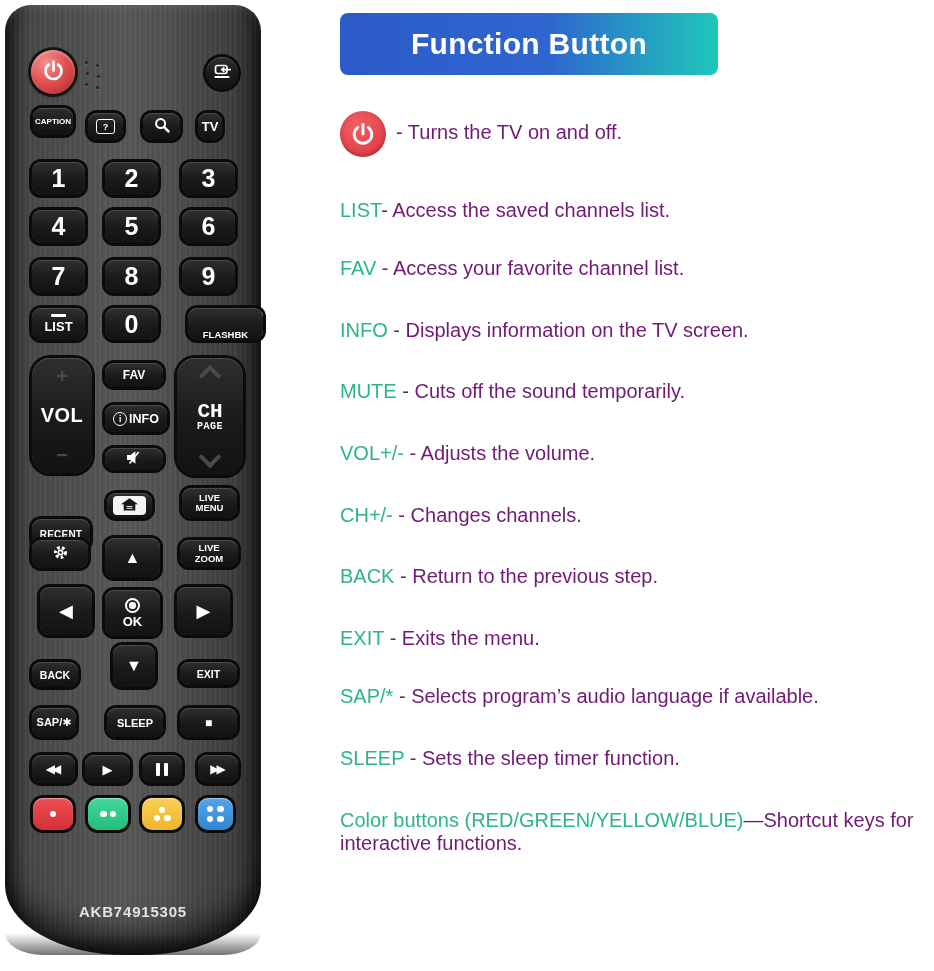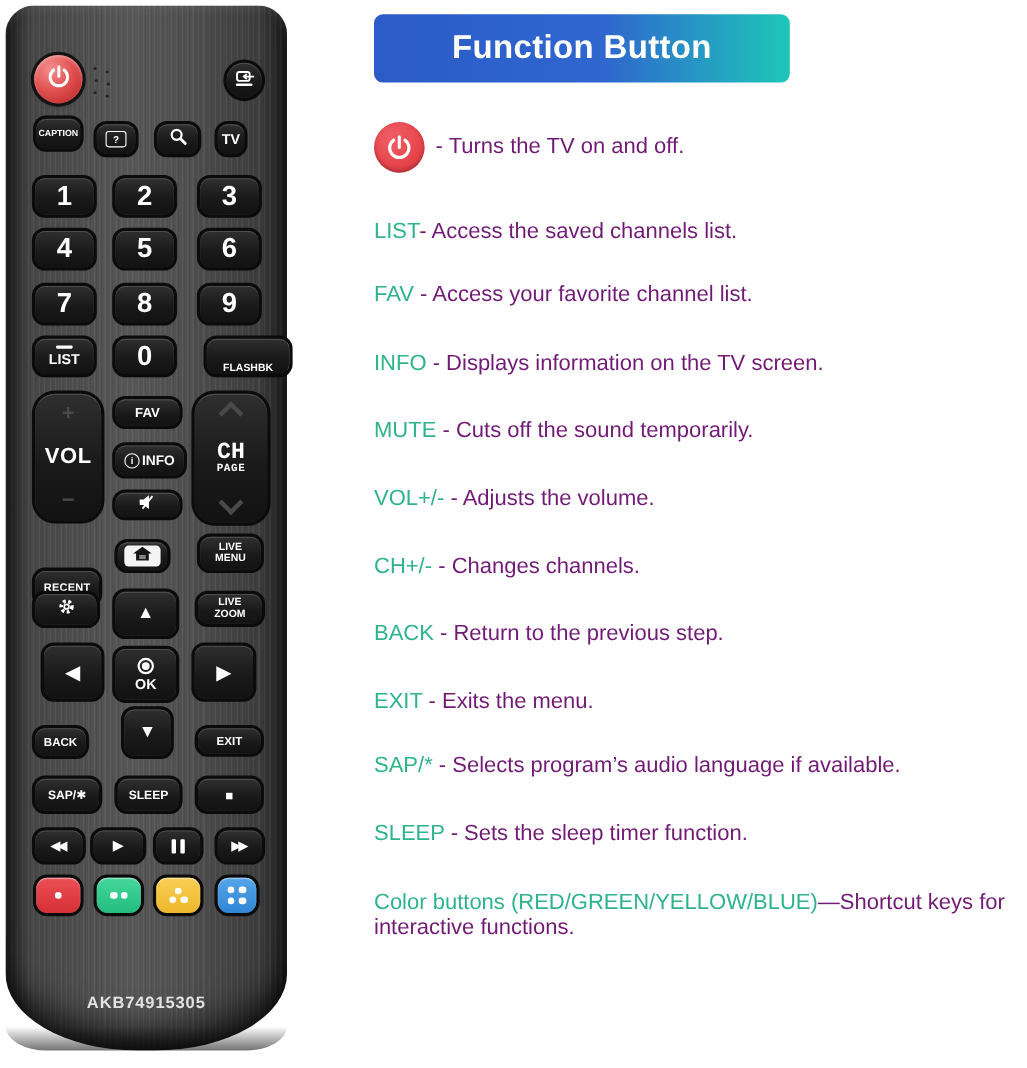--- a/index.html
+++ b/index.html
@@ -252,21 +252,21 @@
     <div class="btn" style="left:27px;top:657px;width:46px;height:25px;font-size:10.5px;">
         <span>BACK</span>
       </div>
     <div class="btn arrowg" style="left:108px;top:640px;width:42px;height:42px;">
         <span>▼</span>
       </div>
     <div class="btn" style="left:175px;top:657px;width:57px;height:23px;font-size:10.5px;">
         <span>EXIT</span>
       </div>
 
-    <div class="btn" style="left:27px;top:703px;width:58px;height:29px;font-size:11px;">
+    <div class="btn" style="left:27px;top:703px;width:44px;height:29px;font-size:11px;">
         <span>SAP/✱</span>
       </div>
     <div class="btn" style="left:102px;top:703px;width:56px;height:29px;font-size:11px;">
         <span>SLEEP</span>
       </div>
     <div class="btn" style="left:175px;top:703px;width:57px;height:29px;font-size:12px;">
         <span>■</span>
       </div>
 
     <div class="btn" style="left:27px;top:750px;width:43px;height:28px;">

